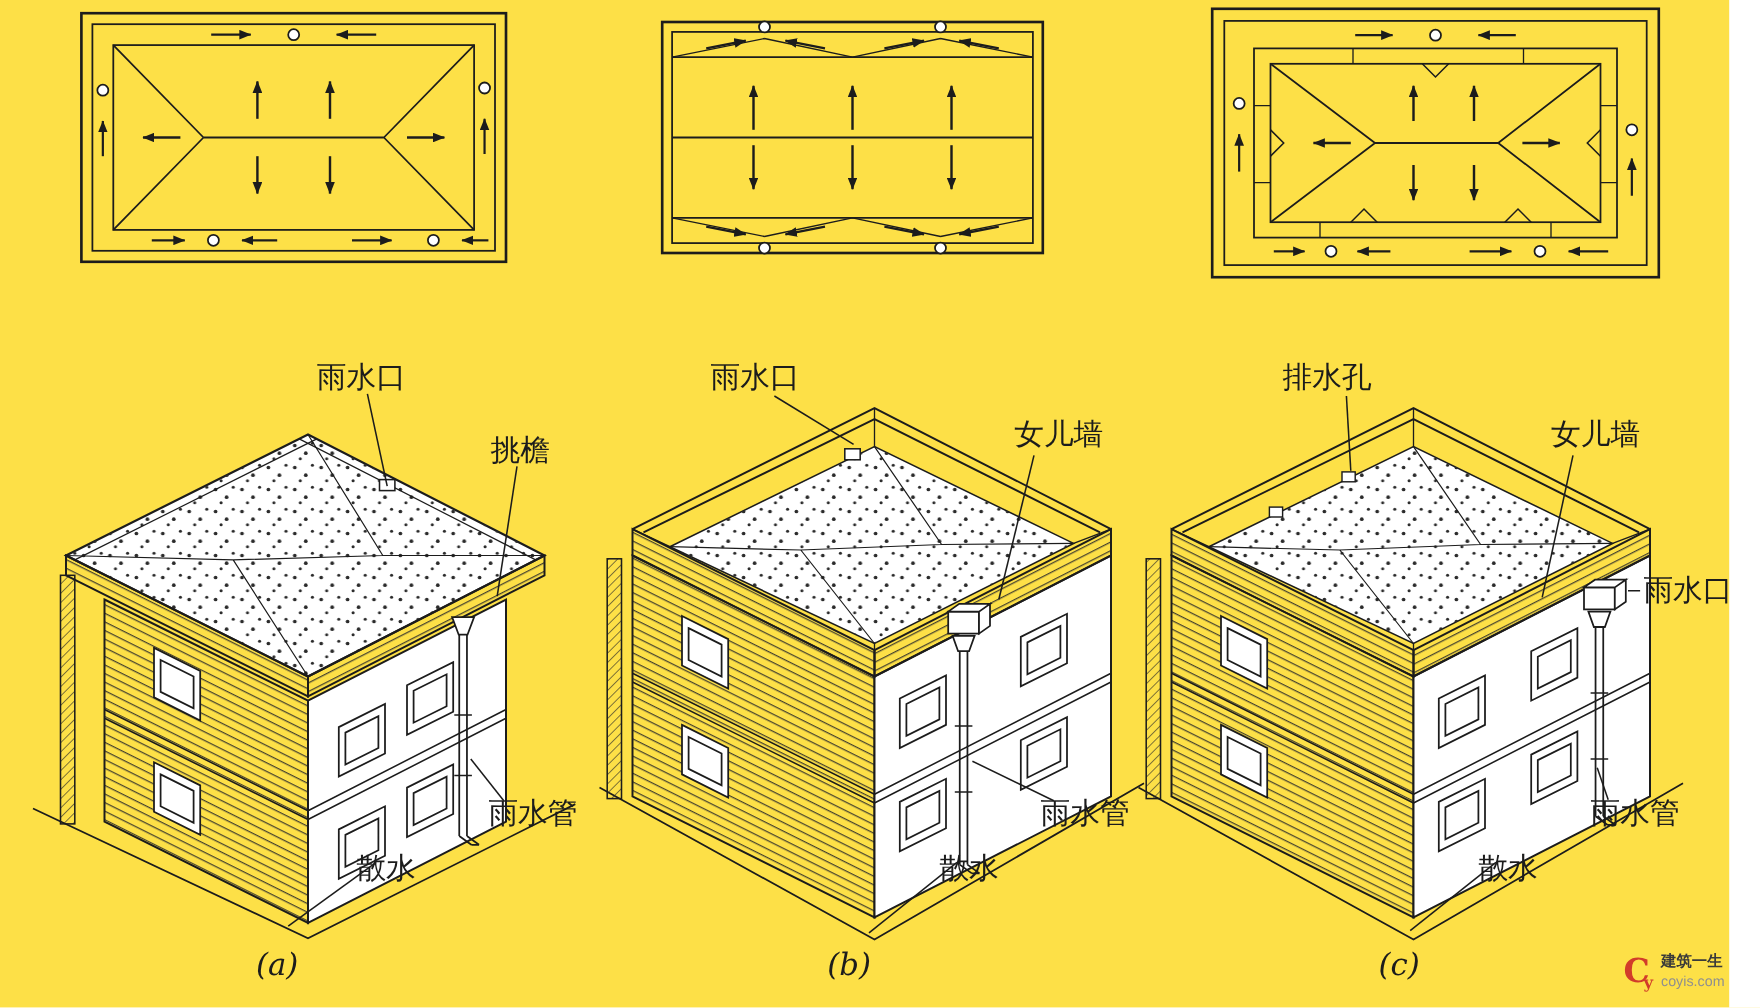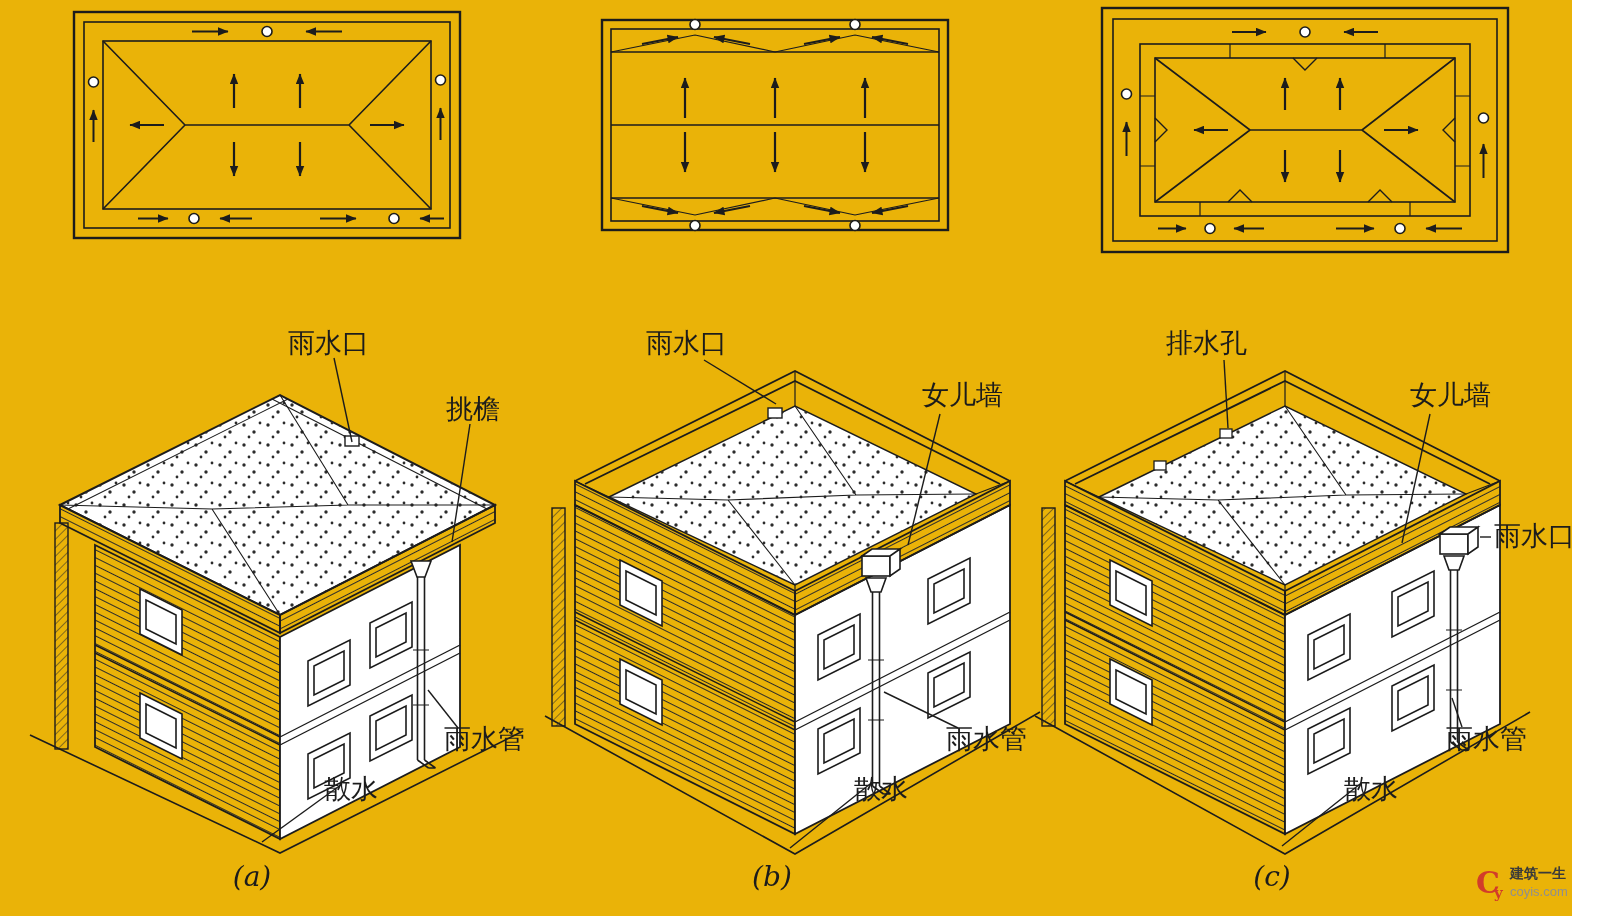--- a/index.html
+++ b/index.html
@@ -1,16 +1,16 @@
 <!DOCTYPE html>
 <html><head>
 <meta charset="utf-8">
 <style>
   html,body{margin:0;padding:0;background:#ffffff;}
-  .page{position:relative;width:1572px;height:916px;background:#eab308;overflow:hidden;
+  .page{position:relative;width:1572px;height:916px;background:#fde047;overflow:hidden;
         font-family:"Liberation Sans",sans-serif;}
   svg{display:block;}
   .lbl{font:27px "Liberation Sans",sans-serif;fill:#1c1c1c;stroke:none;}
   .cap{font:italic 28px "DejaVu Serif",serif;fill:#1c1c1c;stroke:none;}
   .wm-logo{font:bold 30px "DejaVu Serif",serif;stroke:none;}
   .wm-logo-sub{font:bold 15px "DejaVu Serif",serif;stroke:none;}
   .wm-brand{font:bold 14px "Liberation Sans",sans-serif;fill:#3a3a3a;stroke:none;}
   .wm-site{font:13px "Liberation Sans",sans-serif;fill:#8f8f8f;stroke:none;}
 </style>
 </head>

